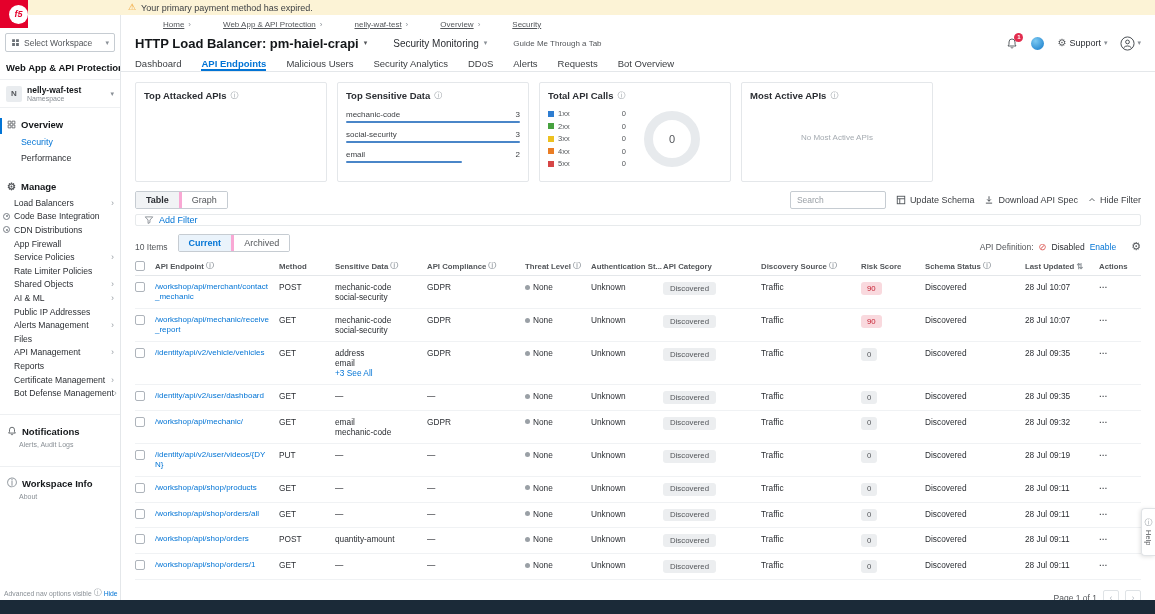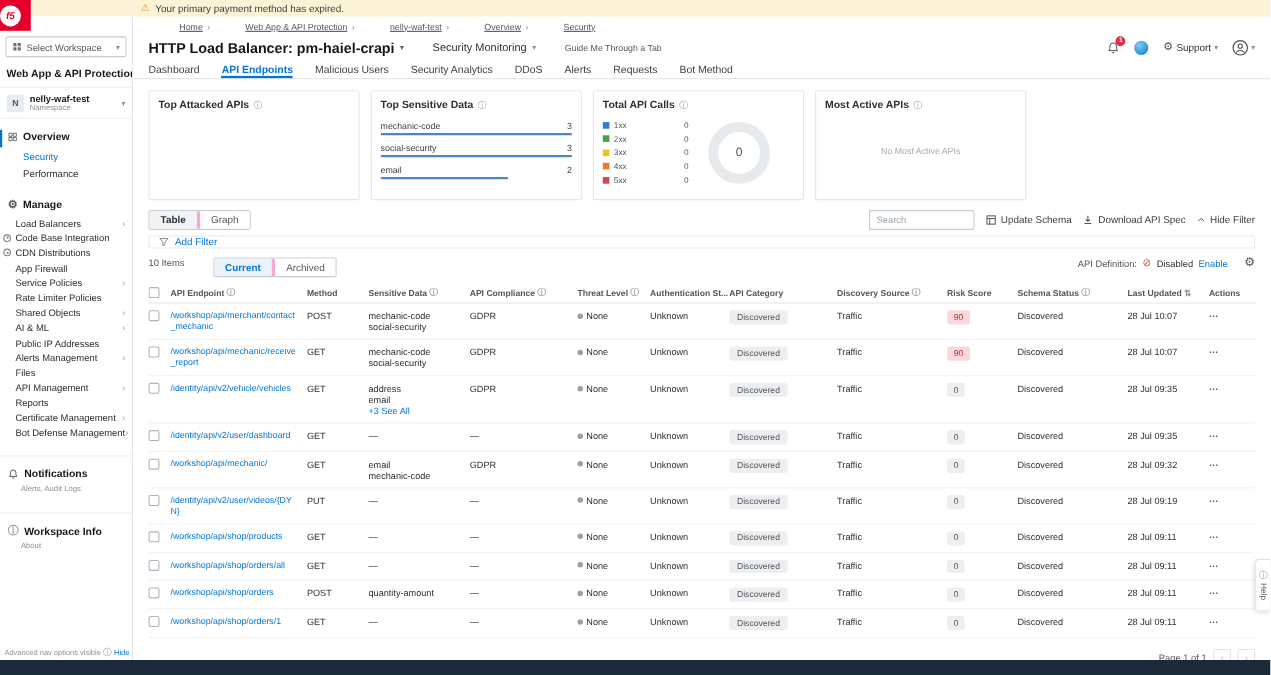--- a/index.html
+++ b/index.html
@@ -2,21 +2,21 @@
 <html><head>
 <meta charset="utf-8">
 <style>
   * { box-sizing:border-box; margin:0; padding:0; }
   html,body { width:1155px; height:614px; overflow:hidden; }
   body { font-family:"Liberation Sans",sans-serif; color:#2b2e33; background:#fff; position:relative; font-size:10px; }
   a { text-decoration:none; }
   [data-interactable="true"] { cursor:pointer; }
 
   
-  .logo { position:absolute; top:0; left:0; width:28px; height:28px; background:#e4002b; z-index:30; display:flex; align-items:center; justify-content:flex-start; }
+  .logo { position:absolute; top:0; left:0; width:28px; height:28px; background:#e4002b; z-index:30; display:flex; align-items:center; justify-content:flex-end; }
   .logo-ball { width:19px; height:19px; background:#fff; border-radius:50%; display:flex; align-items:center; justify-content:center; color:#e4002b; font-weight:700; font-style:italic; font-size:9px; }
   .banner-row { height:15px; margin-left:28px; background:#fcf3d6; display:flex; align-items:center; gap:5px; padding-left:100px; font-size:9px; color:#3b3e42; }
   .warning-icon { color:#ef9b22; font-size:9px; line-height:1; }
 
   .content-row { display:flex; height:585px; }
 
   
   .sidebar { width:121px; min-width:121px; border-right:1px solid #e4e7ea; padding-top:18px; position:relative; background:#fff; overflow:hidden; }
   .ws-select { margin:0 5px 7px; border:1px solid #c6ccd2; border-radius:2px; height:19px; display:flex; align-items:center; padding:0 5px; gap:4px; color:#53565a; font-size:8.5px; }
   .ws-select .chev { margin-left:auto; color:#8a9096; font-size:7px; }
@@ -89,21 +89,21 @@
   .seg-btn.active { color:#2b2e33; background:#f1f3f5; font-weight:700; }
   .seg-btn.active-blue { color:#0274d5; background:#eaf3fb; font-weight:700; }
   .toolbar-spacer { flex:1; }
   .search-input { width:96px; height:18px; border:1px solid #c6ccd2; border-radius:2px; font-size:8.5px; padding:0 6px; font-family:inherit; color:#2b2e33; }
   .search-input::placeholder { color:#9aa0a6; }
   .tool-btn { display:flex; align-items:center; gap:4px; font-size:9px; color:#3b3e42; background:none; border:none; font-family:inherit; }
 
   .filter-bar { margin:2px 14px 0; border:1px solid #e7eaec; border-radius:2px; height:20px; display:flex; align-items:center; gap:5px; padding:0 8px; }
   .add-filter-label { color:#0274d5; font-size:9px; }
 
-  .list-controls { display:flex; align-items:flex-start; gap:26px; padding:8px 14px 2px; }
+  .list-controls { display:flex; align-items:flex-end; gap:10px; padding:8px 14px 2px; }
   .items-count { font-size:8.5px; color:#53565a; }
   .api-def { margin-left:auto; display:flex; align-items:center; gap:5px; font-size:8.5px; color:#53565a; }
   .disabled-icon { color:#d9534f; font-size:9.5px; line-height:1; }
   .api-def-status { color:#2b2e33; }
   .enable-link { color:#0274d5; }
   .cfg { margin-left:10px; font-size:11px; }
 
   .table-wrap { margin:2px 14px 0; flex:1; }
   .tcols { display:grid; grid-template-columns:20px 124px 56px 92px 98px 66px 72px 98px 100px 64px 100px 74px 40px; }
   .thead { border-bottom:1px solid #e4e7ea; padding:5px 0 4px; font-size:7.8px; font-weight:700; color:#53565a; align-items:center; }
@@ -315,21 +315,21 @@
     </div>
 
     <div class="tab-bar" data-interactable="false">
         <div class="tab" data-interactable="true">Dashboard</div>
         <div class="tab active" data-interactable="true">API Endpoints</div>
         <div class="tab" data-interactable="true">Malicious Users</div>
         <div class="tab" data-interactable="true">Security Analytics</div>
         <div class="tab" data-interactable="true">DDoS</div>
         <div class="tab" data-interactable="true">Alerts</div>
         <div class="tab" data-interactable="true">Requests</div>
-        <div class="tab" data-interactable="true">Bot Method</div>
+        <div class="tab" data-interactable="true">Bot Overview</div>
       </div>
 
     <div class="cards-row">
       <div class="card" data-interactable="false">
         <div class="card-title-row">
           <span class="card-title" data-interactable="false">Top Attacked APIs</span>
           <span class="info-icon" data-interactable="true">ⓘ</span>
         </div>
       </div>
       <div class="card" data-interactable="false">

